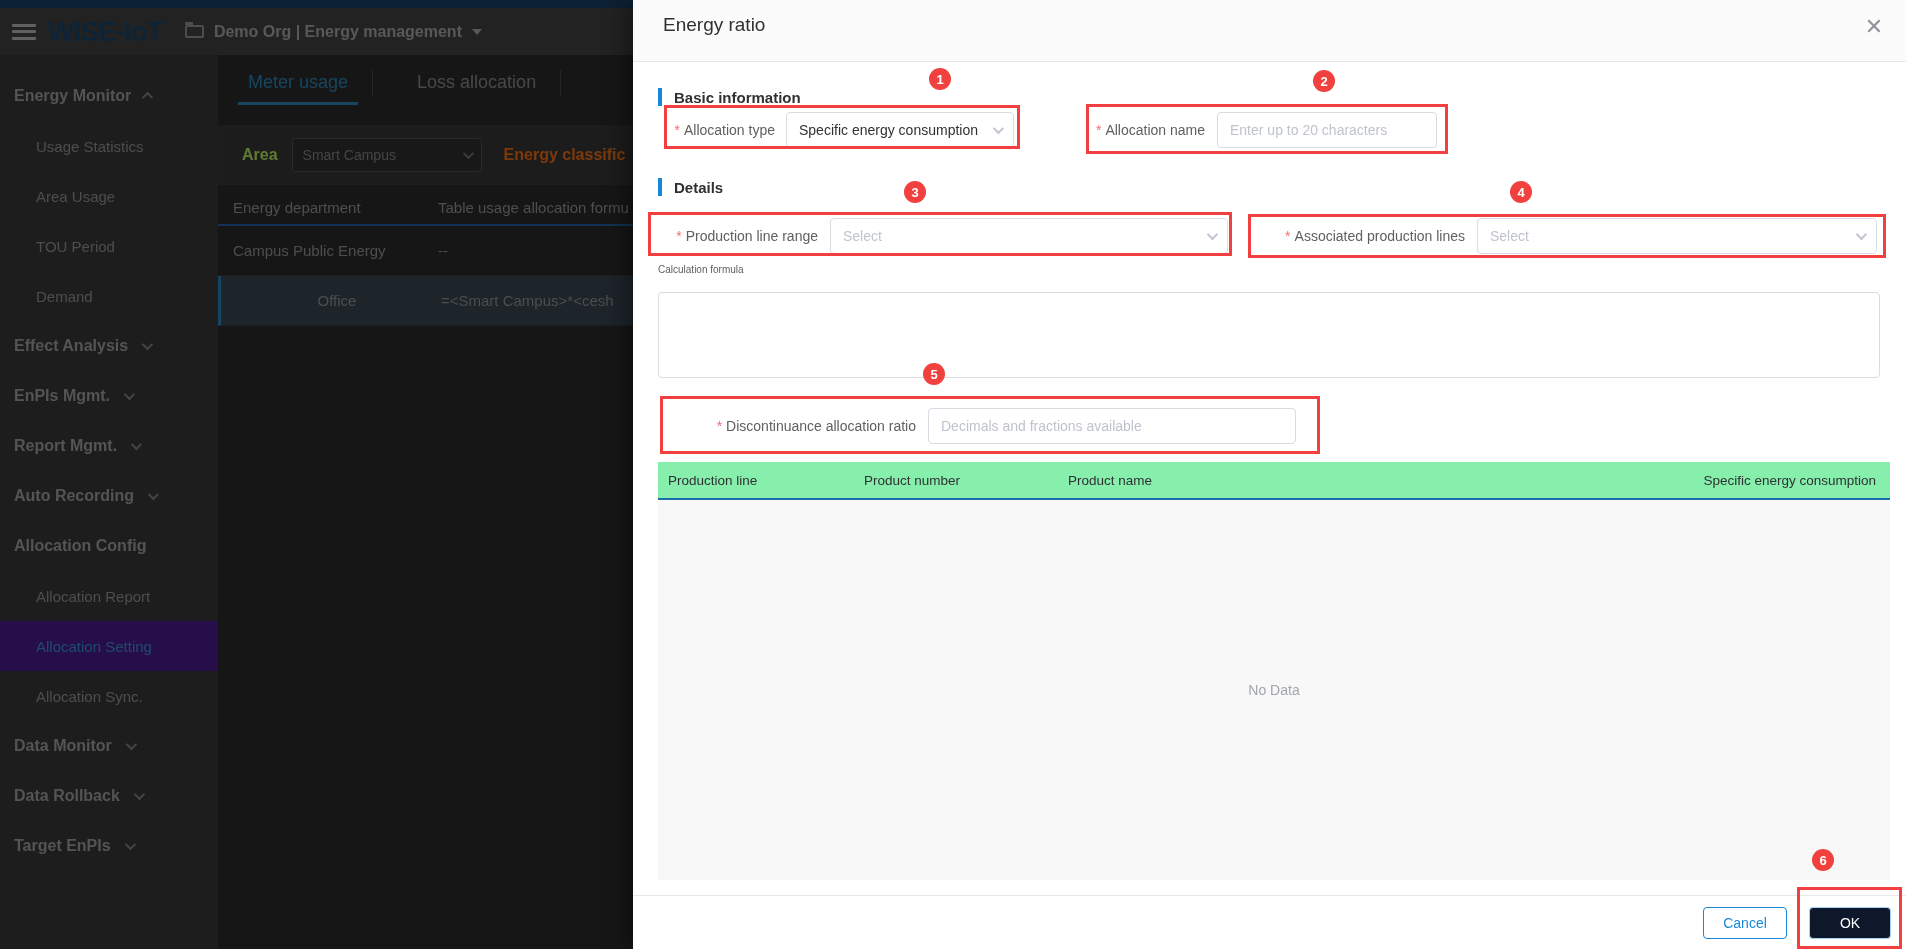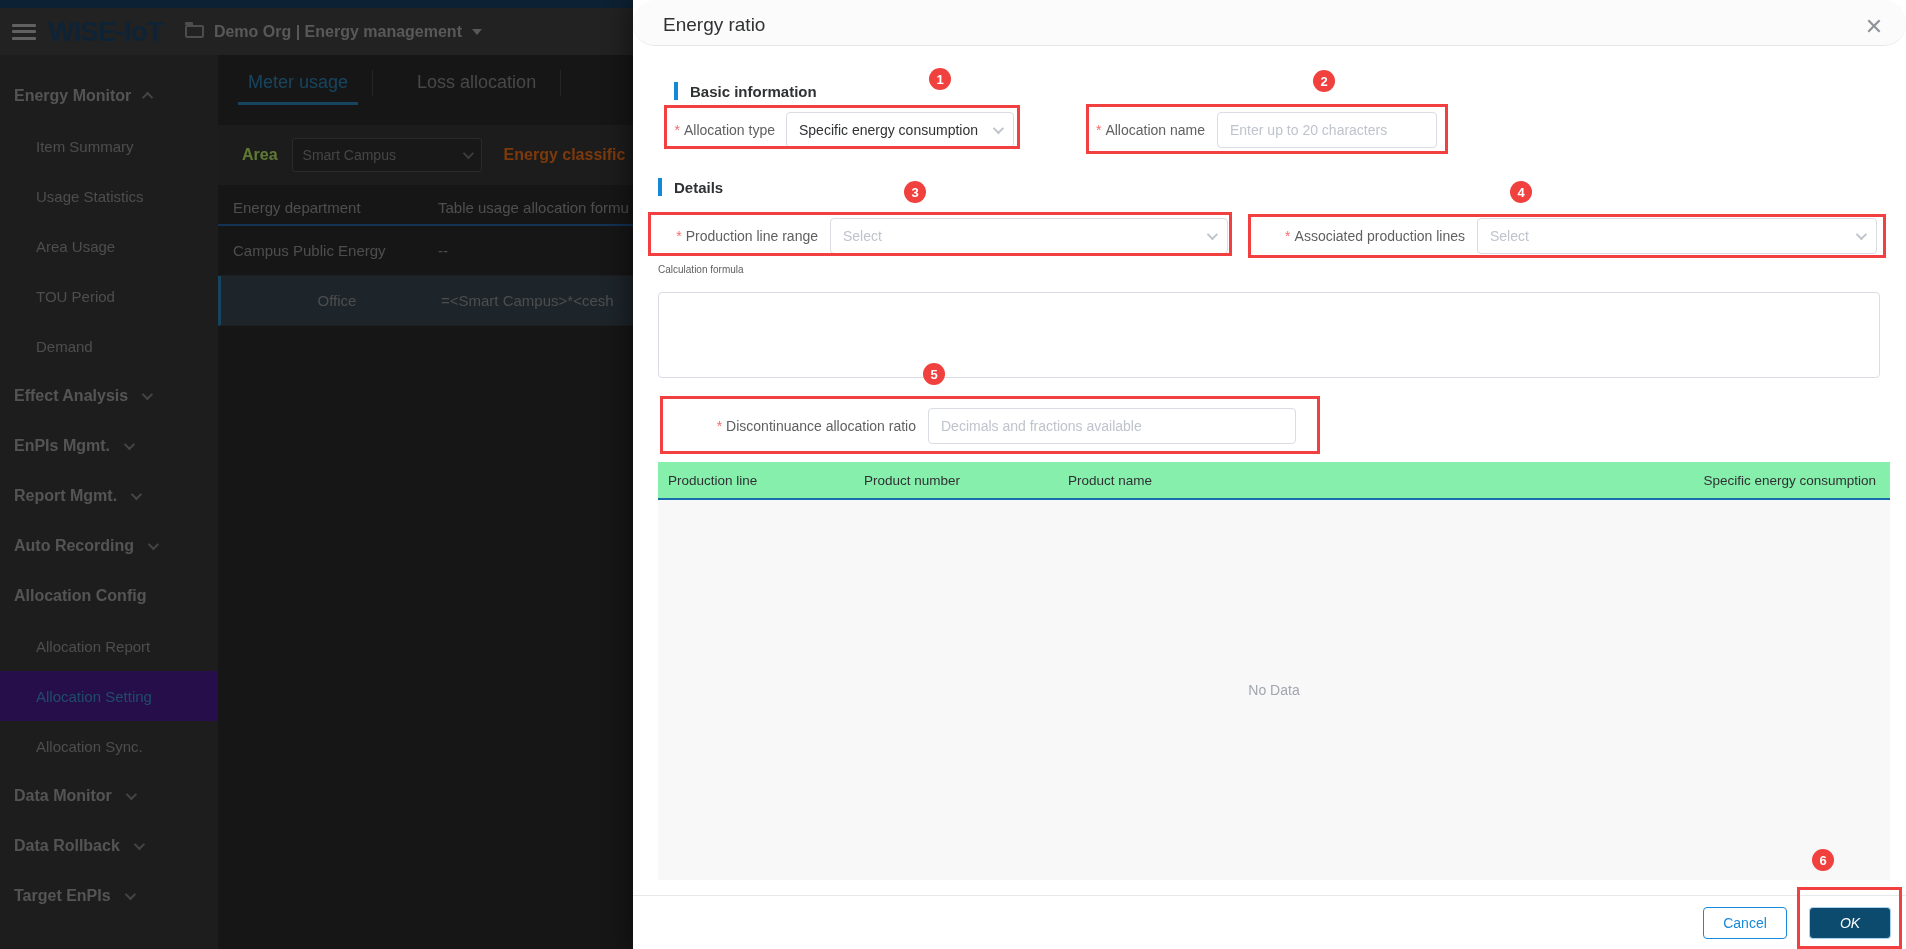--- a/index.html
+++ b/index.html
@@ -59,22 +59,22 @@
   .bg-c1 { width:220px; padding-left:15px; white-space:nowrap; }
   .bg-row.selected .bg-c1 { padding-left:12px;text-align:center; }
   .bg-c2 { white-space:nowrap; }
 
   
   .overlay { position:absolute; inset:0; z-index:2; background:rgba(0,0,0,0.5); }
 
   
   .modal { position:absolute; top:0; right:0; width:1273px; height:949px; background:#fff; z-index:3;
     box-shadow:-8px 0 20px rgba(0,0,0,0.35); }
-  .m-header { position:absolute; left:0; top:0; width:100%; height:46px; background:#fbfbfb;
-    border-bottom:1px solid #e8e8e8;border-radius:22px; }
+  .m-header { position:absolute; left:0; top:0; width:100%; height:62px; background:#fbfbfb;
+    border-bottom:1px solid #e8e8e8; }
   .m-title { position:absolute; left:30px; top:14px; font-size:19px; color:#303133; }
   .m-close { position:absolute; right:18px; top:13px; width:28px; height:28px; font-size:22px;
     color:#909399; display:flex; align-items:center; justify-content:center; cursor:pointer; }
 
   .sec { position:absolute; display:flex; align-items:center; }
   .sec .bar { width:4px; height:18px; background:#1688d8; margin-right:12px; }
   .sec .sec-t { font-size:15px; font-weight:700; color:#303133; }
 
   .fld-label { position:absolute; height:36px; display:flex; align-items:center; justify-content:flex-end;
     font-size:14px; color:#606060; white-space:nowrap; }
@@ -99,21 +99,21 @@
   .m-th .c3 { flex:1; }
   .m-th .c4 { width:250px; text-align:right; padding-right:14px; }
   .m-tbody { height:380px; background:#f8f8f8; display:flex; align-items:center; justify-content:center; }
   .no-data { font-size:14px; color:#a2a6ad; }
 
   .m-footer { position:absolute; left:0; bottom:0; width:100%; height:54px; border-top:1px solid #e9e9e9;
     background:#fff; }
   .btn { position:absolute; height:32px; border-radius:4px; font-size:14px; cursor:pointer;
     font-family:"Liberation Sans",sans-serif; display:flex; align-items:center; justify-content:center; }
   .btn-cancel { left:1070px; top:11px; width:84px; background:#fff; border:1px solid #1888d8; color:#1888d8; }
-  .btn-ok { left:1176px; top:11px; width:82px; background:#0c4a6e; border:1px solid #a9d3f2; color:#fff;font-style:italic; }
+  .btn-ok { left:1176px; top:11px; width:82px; background:#0f172a; border:1px solid #a9d3f2; color:#fff; }
 
   
   .ann { position:absolute; border:3px solid #f23f3f; z-index:5; pointer-events:none; }
   .badge { position:absolute; width:22px; height:22px; border-radius:50%; background:#f0413e; color:#fff;
     font-size:13px; font-weight:700; display:flex; align-items:center; justify-content:center; z-index:6; }
 </style>
 </head>
 <body>
 
 <div class="app">
@@ -129,23 +129,20 @@
     <div class="orgtext">Demo Org | Energy management</div>
     <div class="caret-down"></div>
   </div>
 
   <div class="sidebar">
     <div class="side-item top">
       <span class="lbl">Energy Monitor</span>
       <span class="chev up"></span>
     </div>
     <div class="side-item sub">
-      <span class="lbl">Item Summary</span>
-      </div>
-    <div class="side-item sub">
       <span class="lbl">Usage Statistics</span>
       </div>
     <div class="side-item sub">
       <span class="lbl">Area Usage</span>
       </div>
     <div class="side-item sub">
       <span class="lbl">TOU Period</span>
       </div>
     <div class="side-item sub">
       <span class="lbl">Demand</span>
@@ -225,21 +222,21 @@
 </div>
 
 <div class="overlay"></div>
 
 <div class="modal">
   <div class="m-header">
     <div class="m-title">Energy ratio</div>
     <div class="m-close">✕</div>
   </div>
 
-  <div class="sec" style="left:25px; top:82px;margin-left:16px;">
+  <div class="sec" style="left:25px; top:88px;">
     <span class="bar"></span>
     <span class="sec-t">Basic information</span>
   </div>
 
   <div class="fld-label" style="left:28px; top:112px; width:114px;">
     <span class="req">*</span>
     <span>Allocation type</span>
   </div>
   <div class="sel" style="left:153px; top:112px; width:228px;">
     <span class="val">Specific energy consumption</span>

